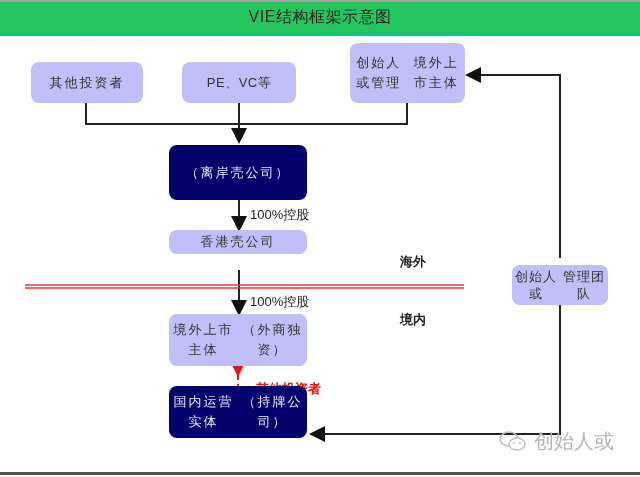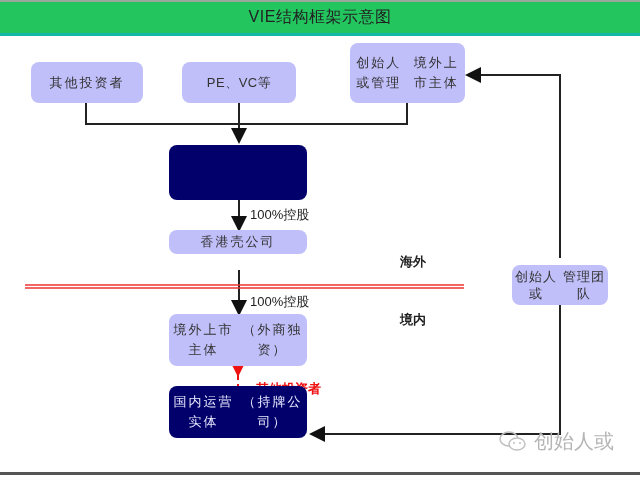--- a/index.html
+++ b/index.html
@@ -60,20 +60,21 @@
 </div>
 <div class="node light" style="left:182px;top:62px;width:114px;height:41px;font-family:'Liberation Sans',sans-serif;letter-spacing:0.5px;">
   <span>PE、VC等</span>
 </div>
 <div class="node light" style="left:350px;top:43px;width:115px;height:60px;">
   <span>创始人或管理</span>
   <span>境外上市主体</span>
 </div>
 
 <div class="node dark" style="left:169px;top:145px;width:138px;height:55px;">
+  <span>（离岸壳公司）</span>
 </div>
 
 <span class="label sans" style="left:250px;top:206px;">100%控股</span>
 
 <div class="node light" style="left:169px;top:230px;width:138px;height:24px;">
   <span>香港壳公司</span>
 </div>
 
 <span class="label bold" style="left:400px;top:253px;">海外</span>
 <span class="label bold" style="left:400px;top:311px;">境内</span>

